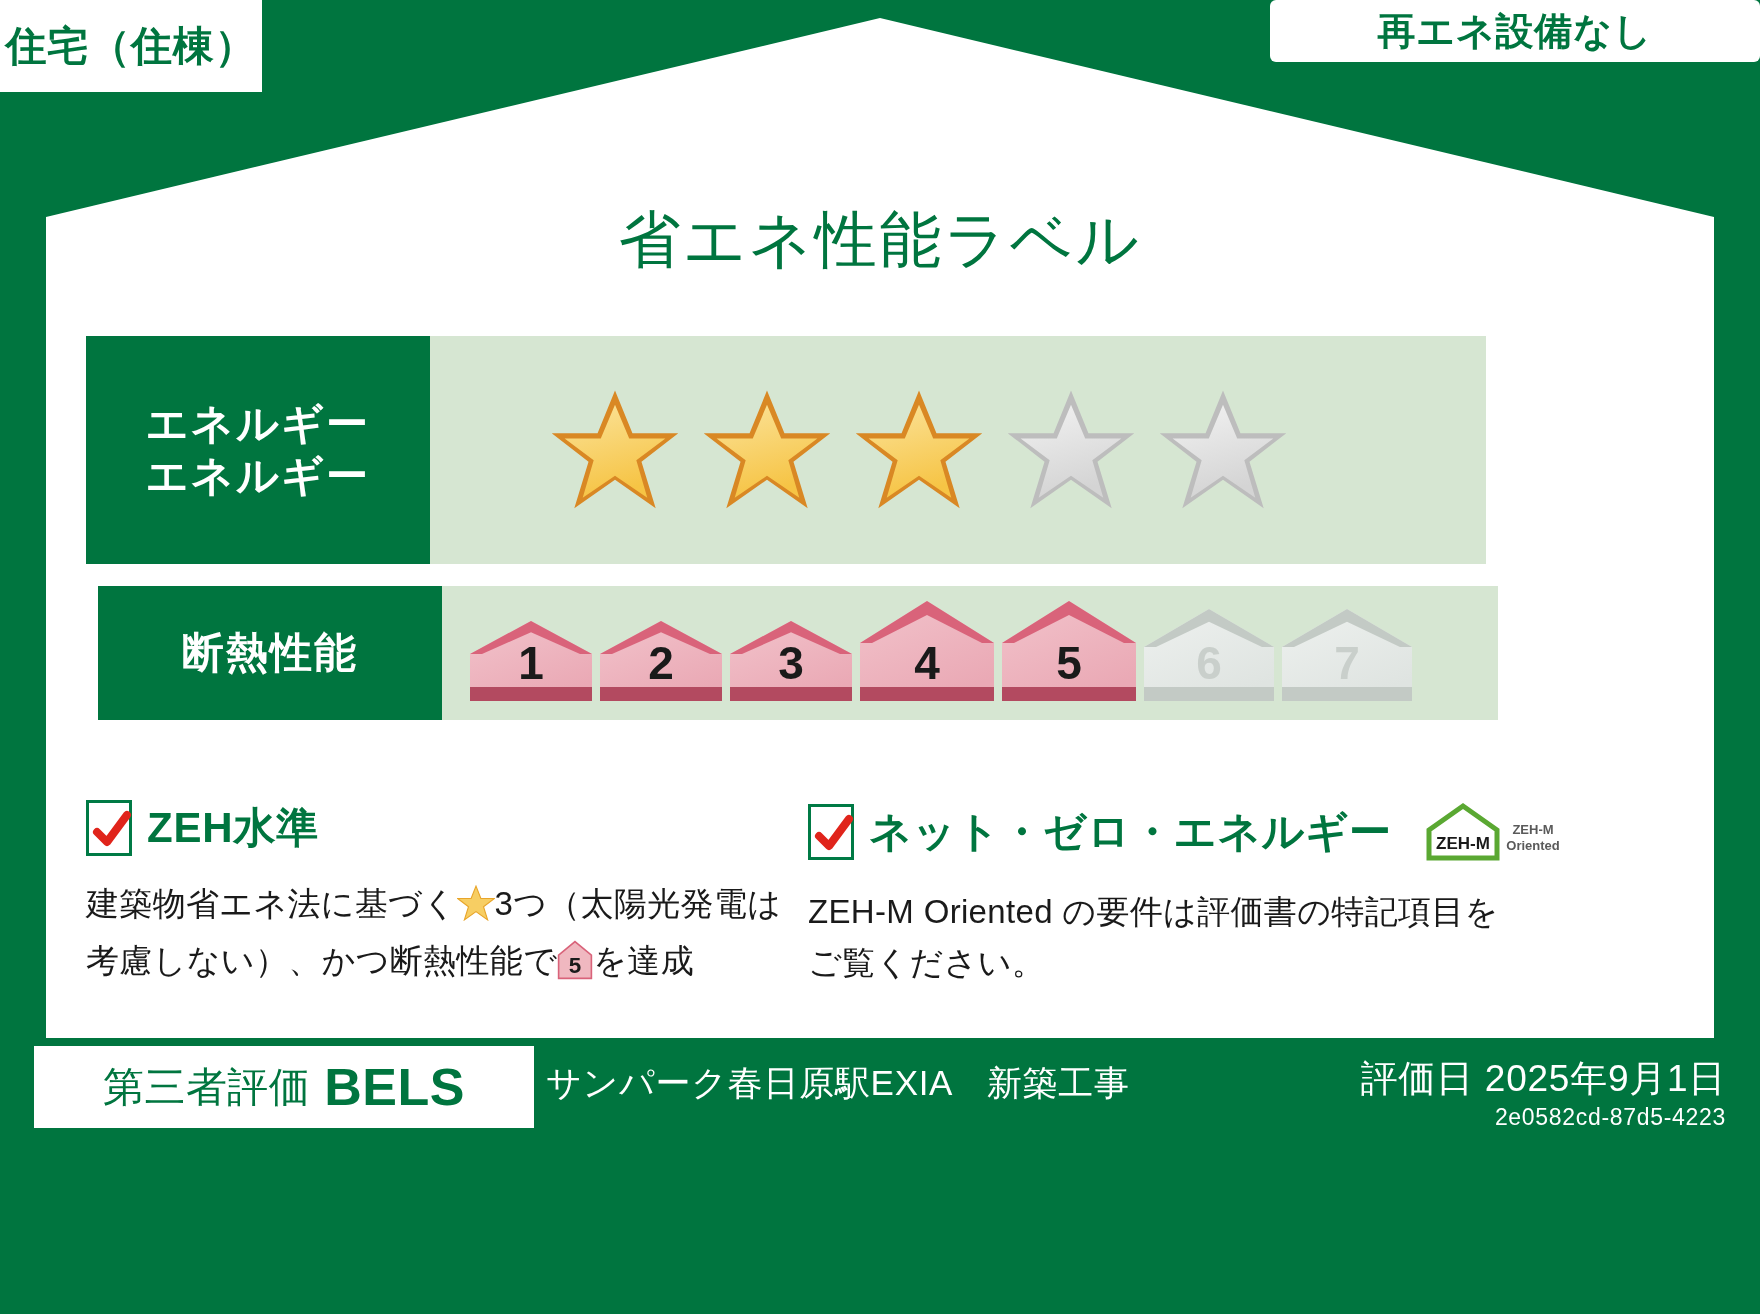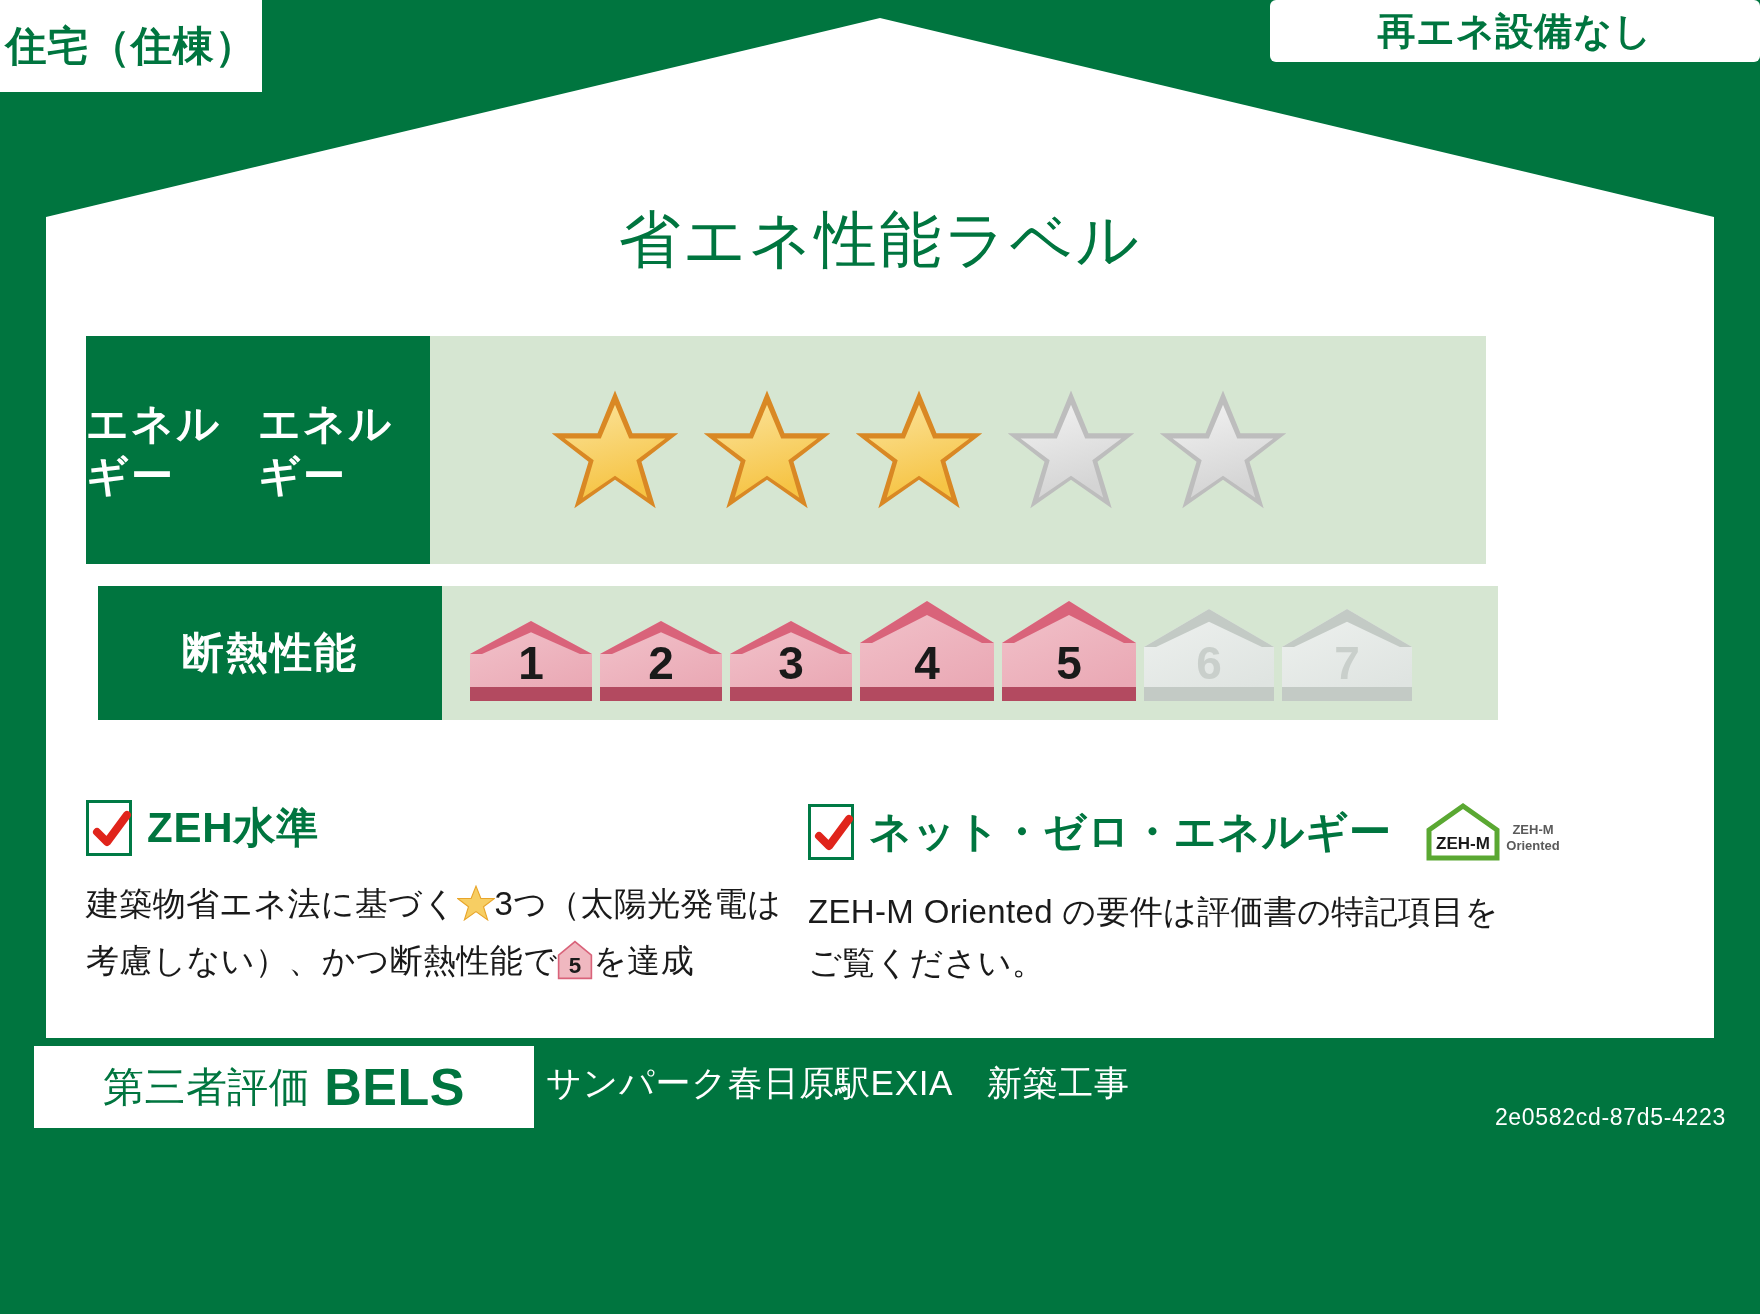--- a/index.html
+++ b/index.html
@@ -49,21 +49,21 @@
   
   .perf-row {
     position: absolute; left: 86px; width: 1400px;
     display: flex; align-items: stretch;
   }
   .perf-row-energy { top: 336px; height: 228px; }
   .perf-row-insul  { top: 586px; height: 134px; margin-left: 12px; }
   .perf-key {
     width: 344px;
     background: #00753f; color: #fff;
-    display: flex; align-items: center; justify-content: center;
+    display: flex; flex-direction: column; align-items: center; justify-content: center;
     font-size: 42px; font-weight: bold; line-height: 1.25; letter-spacing: 0.05em;
   }
   .perf-val {
     flex: 1; background: #d6e6d2;
     display: flex; align-items: center;
   }
   .stars-wrap {
     display: flex; align-items: center; gap: 22px;
     padding-left: 120px;
   }
@@ -326,16 +326,17 @@
     </div>
     <div class="check-body">ZEH-M Oriented  の要件は評価書の特記項目をご覧ください。</div>
   </div>
 
   <div class="footer">
     <div class="bels-box">
       <span class="bels-jp">第三者評価</span>
       <span class="bels-en">BELS</span>
     </div>
     <div class="project-name">サンパーク春日原駅EXIA　新築工事</div>
+    <div class="eval-date">評価日 2025年9月1日</div>
     <div class="eval-id">2e0582cd-87d5-4223</div>
   </div>
 
 </div>
 
 </body></html>

